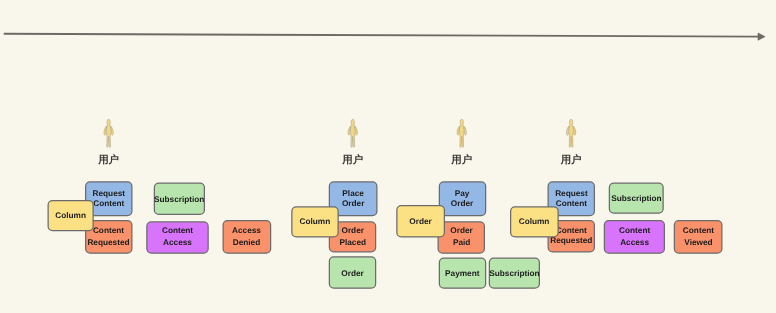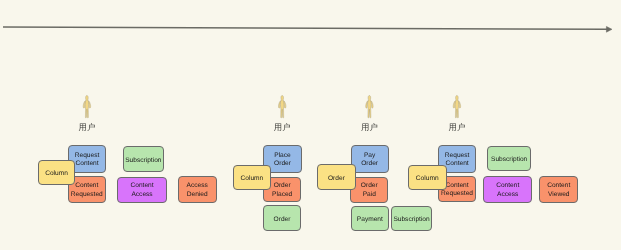--- a/index.html
+++ b/index.html
@@ -4,21 +4,21 @@
 <title>Timeline Diagram</title>
 <style>
   html,body{margin:0;padding:0;}
   body{
     width:621px;height:250px;overflow:hidden;
     background:#f9f7ec;
     font-family:"Liberation Sans", sans-serif;
     -webkit-font-smoothing:antialiased;
     text-rendering:geometricPrecision;
   }
-  #canvas{position:relative;width:621px;height:250px;}
+  #canvas{position:relative;width:621px;height:250px;font-weight:bold;}
   .node{
     position:absolute;
     filter:blur(0px);
     box-sizing:border-box;
     border-radius:4px;
     border:1px solid #6b6b6b;
     display:flex;align-items:center;justify-content:center;
     text-align:center;
     font-size:6.6px;
     line-height:8.4px;

